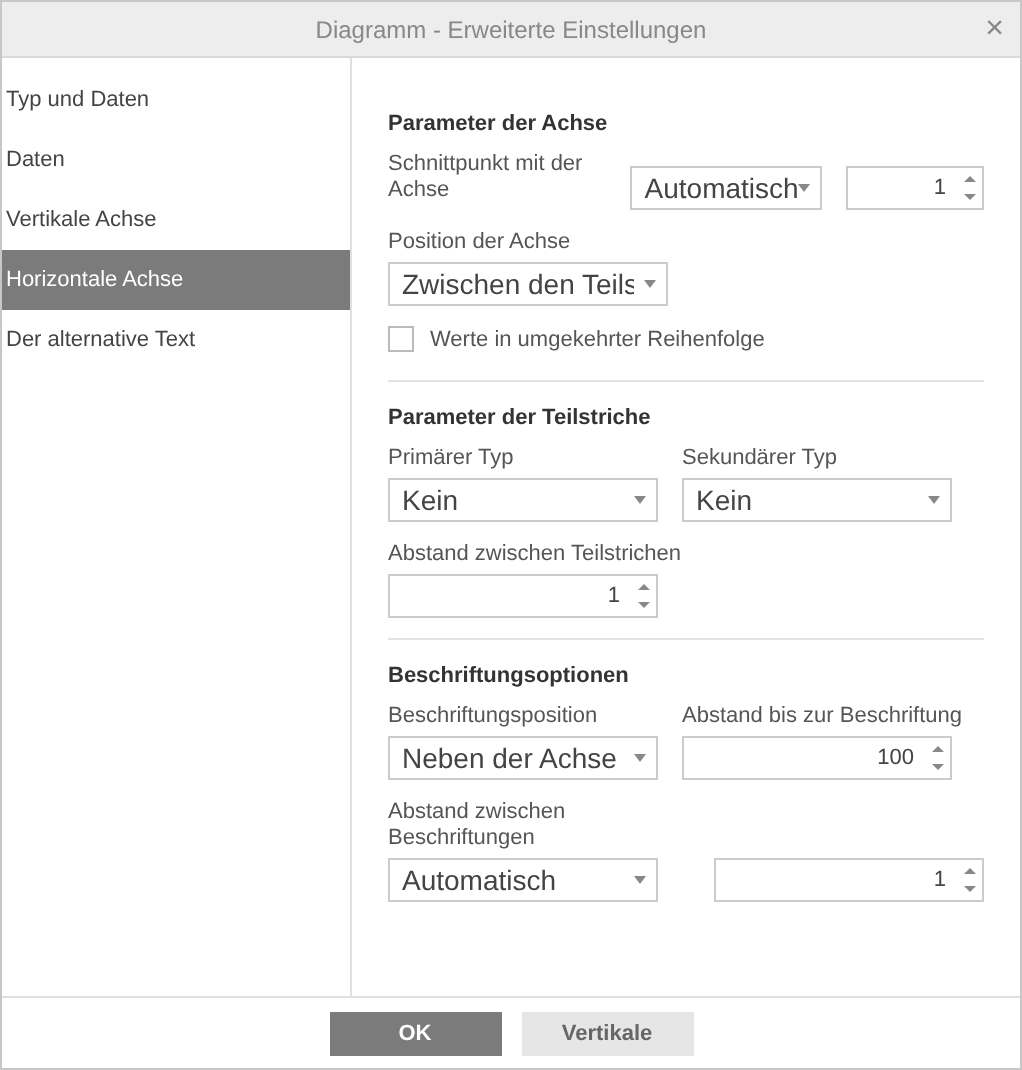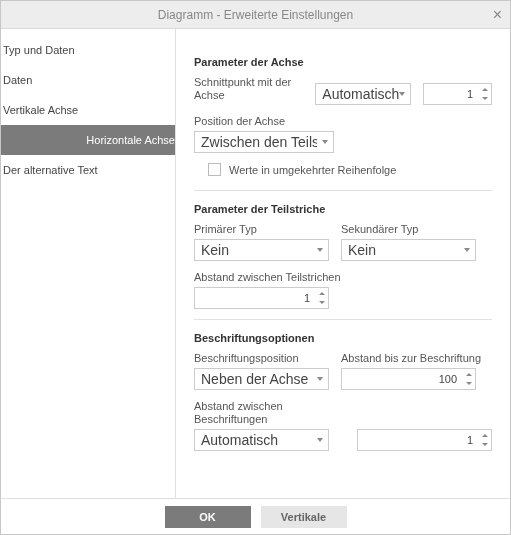--- a/index.html
+++ b/index.html
@@ -54,21 +54,20 @@
     height: 30px;
     line-height: 30px;
     padding-left: 2px;
     color: #444;
     cursor: pointer;
     font-size: 11px;
   }
   .sidebar-item.active {
     background: #7b7b7b;
     color: #fff;
-    text-align: right;
   }
   .content {
     flex: 1;
     padding: 27px 18px 10px 18px;
     overflow: auto;
   }
   .section-title {
     font-weight: bold;
     color: #333;
     margin-bottom: 8px;
@@ -138,21 +137,21 @@
     border-left: 3px solid transparent;
     border-right: 3px solid transparent;
     cursor: pointer;
   }
   .spinner .caret-up { top: 4px; border-bottom: 3px solid #888; }
   .spinner .caret-down { bottom: 4px; border-top: 3px solid #888; }
   .checkbox-row {
     display: flex;
     align-items: center;
     gap: 8px;
-    margin: 8px 0 14px 14px;
+    margin: 8px 0 14px 0;
     color: #555;
     font-size: 11px;
   }
   .checkbox {
     width: 13px; height: 13px;
     border: 1px solid #bbb;
     background: #fff;
     cursor: pointer;
   }
   .hr {

